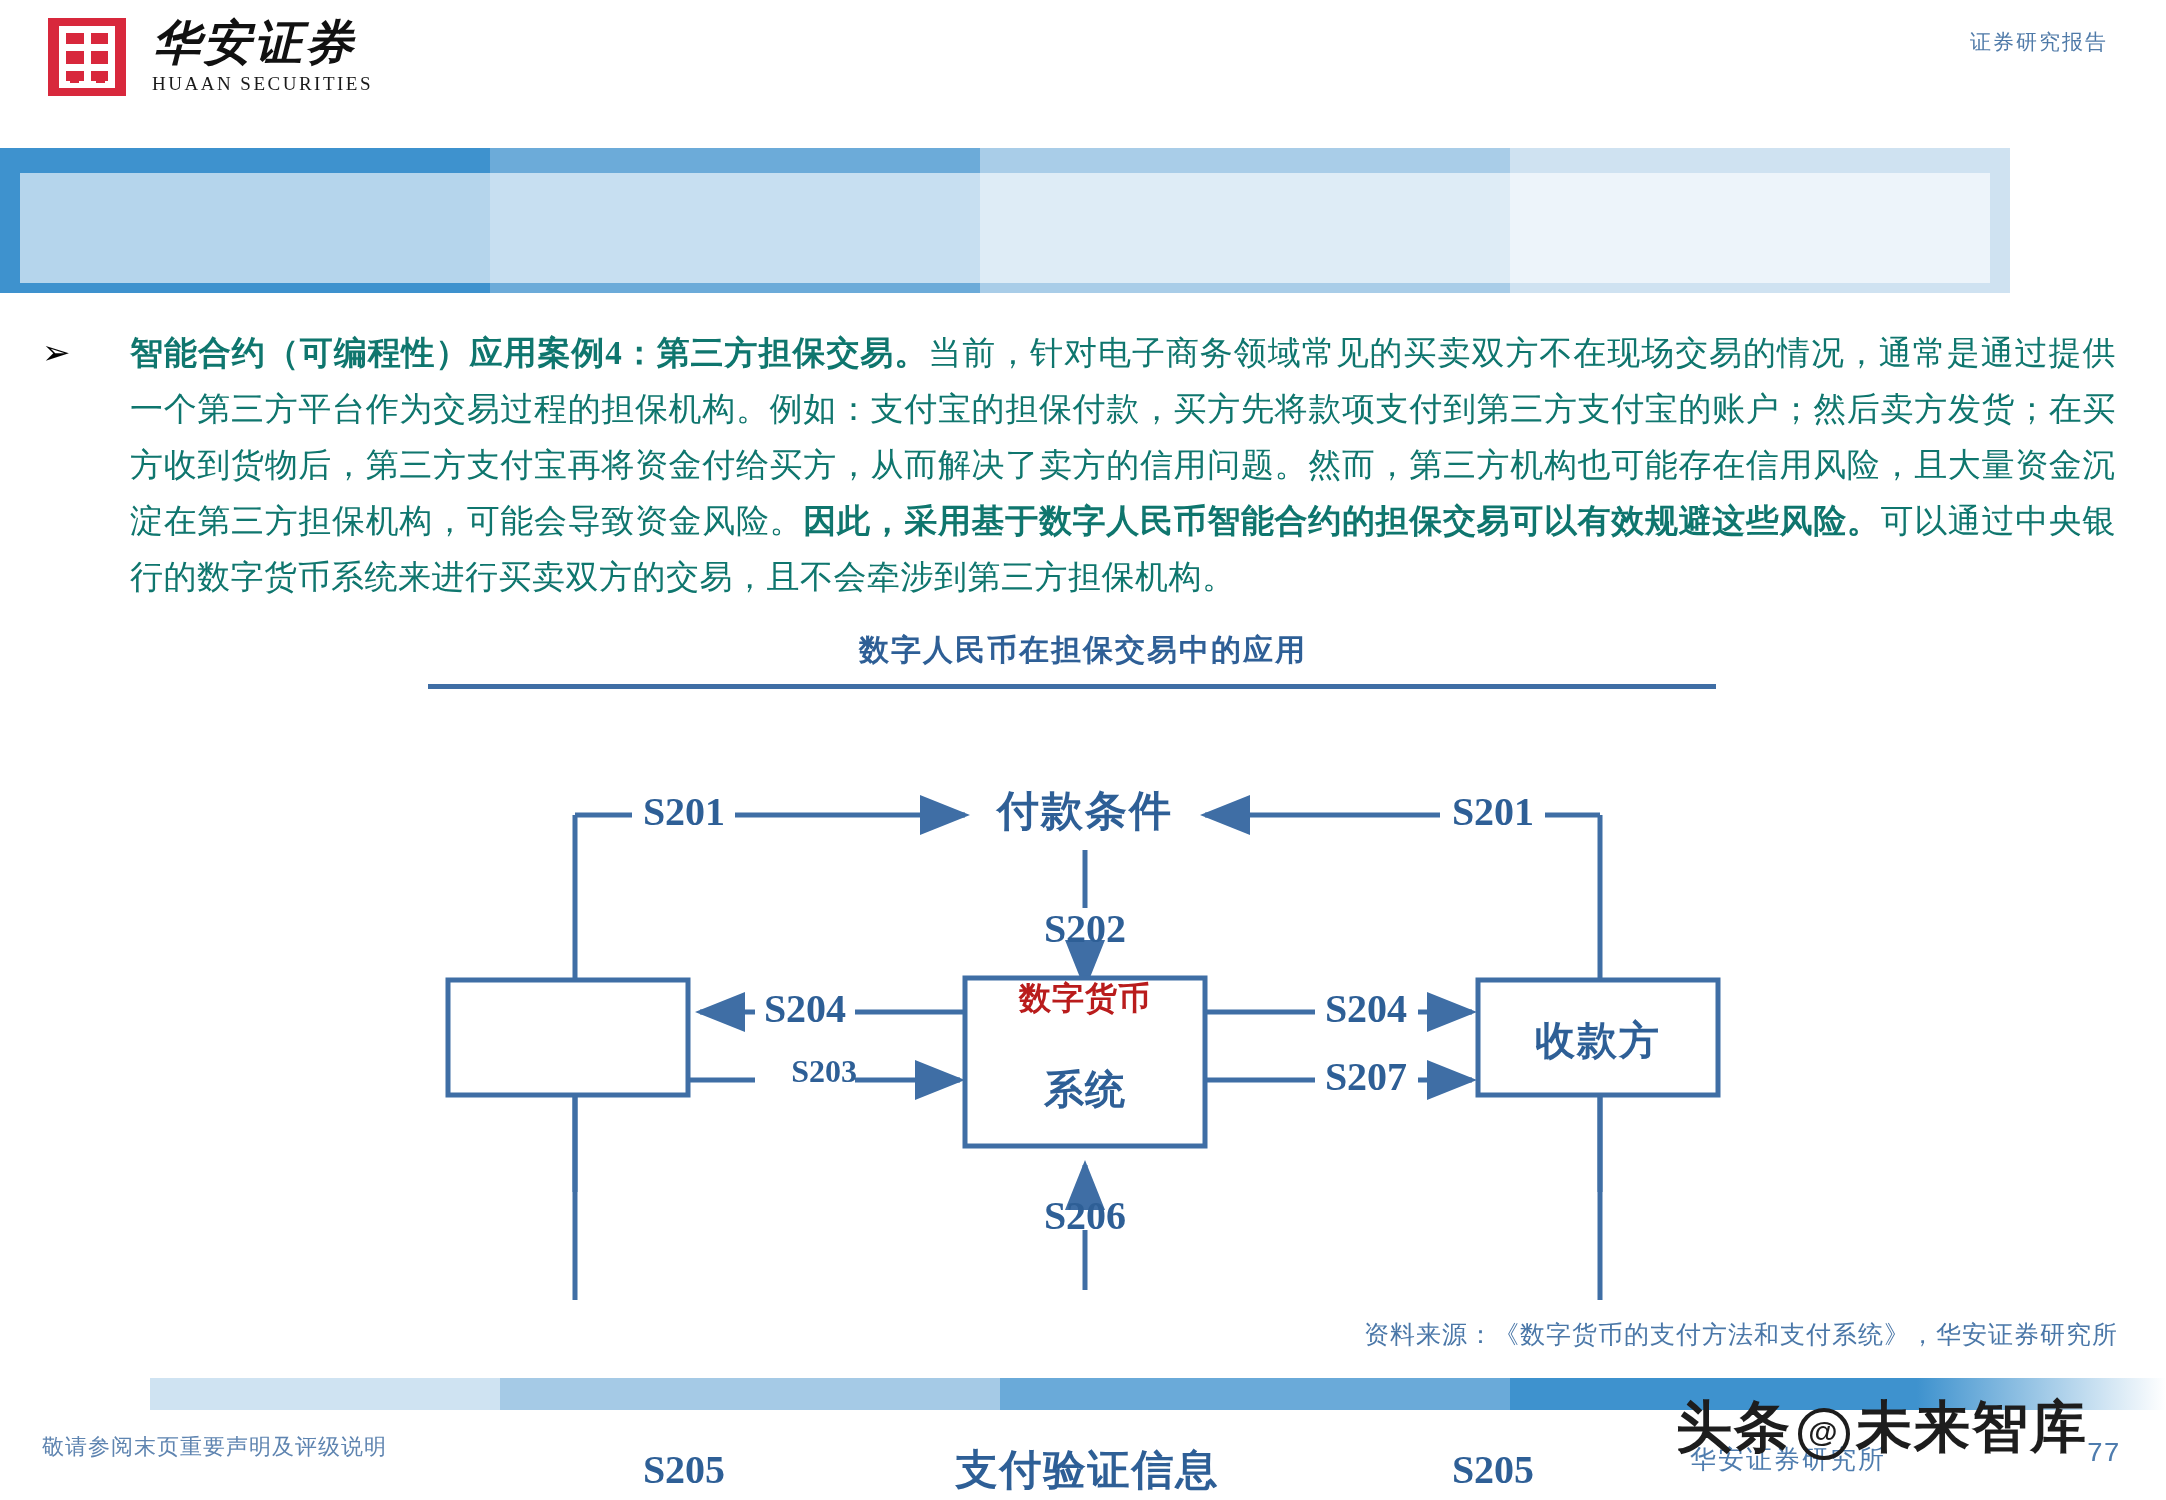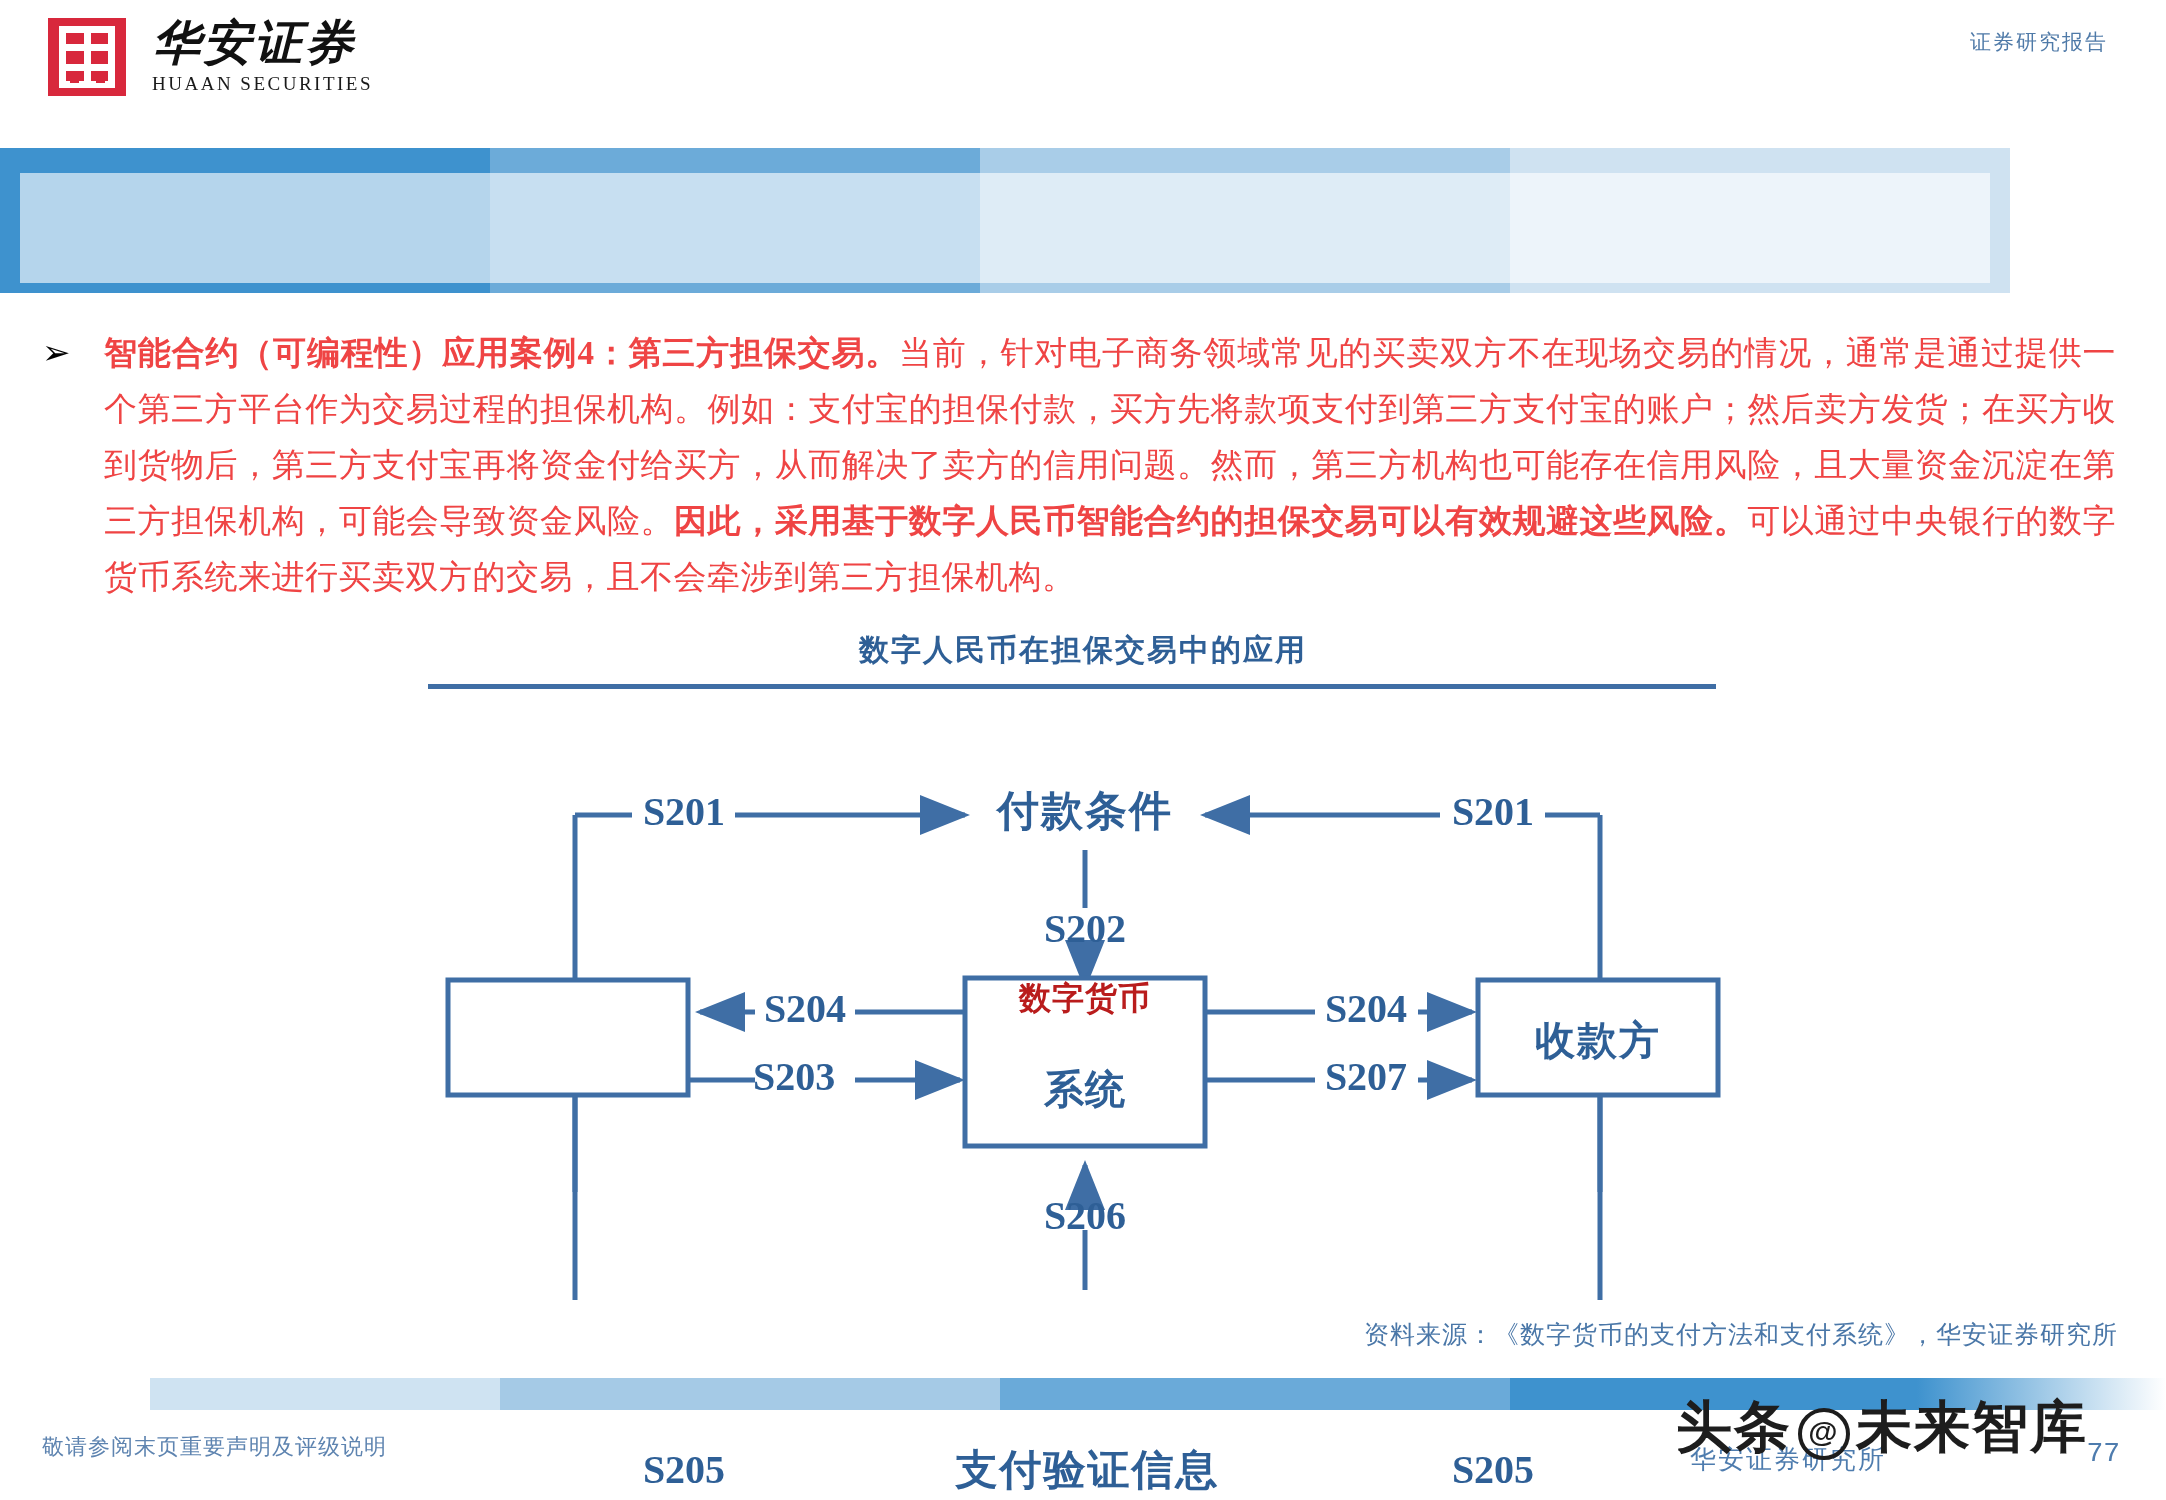--- a/index.html
+++ b/index.html
@@ -158,24 +158,25 @@
     font-size: 34px;
     color: #000;
     line-height: 56px;
     text-align: left;
     font-family: "Liberation Serif", "DejaVu Serif", serif;
   }
   .para {
     flex: 1;
     font-size: 33px;
     line-height: 56px;
-    color: #ef4444;
+    color: #0f766e;
     text-align: justify;
     font-family: "Liberation Serif", "DejaVu Serif", serif;
     letter-spacing: 0.5px;
+    margin-left: 26px;
   }
   .para b { font-weight: bold; }
 
   
   .exhibit-title {
     position: absolute;
     top: 630px;
     left: 0;
     width: 2166px;
     text-align: center;
@@ -392,21 +393,21 @@
 
     <div style="position:absolute;left:1478px;top:313px;width:240px;text-align:center;font-size:40px;font-weight:bold;color:#2e5f96;letter-spacing:2px;">收款方</div>
 
     <div style="position:absolute;left:930px;top:742px;width:315px;text-align:center;font-size:42px;font-weight:bold;color:#2e5f96;letter-spacing:2px;">支付验证信息</div>
 
     <div style="position:absolute;left:632px;top:88px;width:104px;text-align:center;font-size:40px;font-weight:bold;color:#2e5f96;">S201</div>
     <div style="position:absolute;left:1440px;top:88px;width:106px;text-align:center;font-size:40px;font-weight:bold;color:#2e5f96;">S201</div>
     <div style="position:absolute;left:1033px;top:205px;width:104px;text-align:center;font-size:40px;font-weight:bold;color:#2e5f96;">S202</div>
 
     <div style="position:absolute;left:753px;top:285px;width:104px;text-align:center;font-size:40px;font-weight:bold;color:#2e5f96;">S204</div>
-    <div style="position:absolute;left:753px;top:353px;width:104px;text-align:left;font-size:40px;font-weight:bold;color:#2e5f96;">S203</div>
+    <div style="position:absolute;left:753px;top:353px;width:104px;text-align:right;font-size:32px;font-weight:bold;color:#2e5f96;">S203</div>
     <div style="position:absolute;left:1313px;top:285px;width:106px;text-align:center;font-size:40px;font-weight:bold;color:#2e5f96;">S204</div>
     <div style="position:absolute;left:1313px;top:353px;width:106px;text-align:center;font-size:40px;font-weight:bold;color:#2e5f96;">S207</div>
 
     <div style="position:absolute;left:1033px;top:492px;width:104px;text-align:center;font-size:40px;font-weight:bold;color:#2e5f96;">S206</div>
 
     <div style="position:absolute;left:632px;top:746px;width:104px;text-align:center;font-size:40px;font-weight:bold;color:#2e5f96;">S205</div>
     <div style="position:absolute;left:1440px;top:746px;width:106px;text-align:center;font-size:40px;font-weight:bold;color:#2e5f96;">S205</div>
   </div>
 </div>
 

